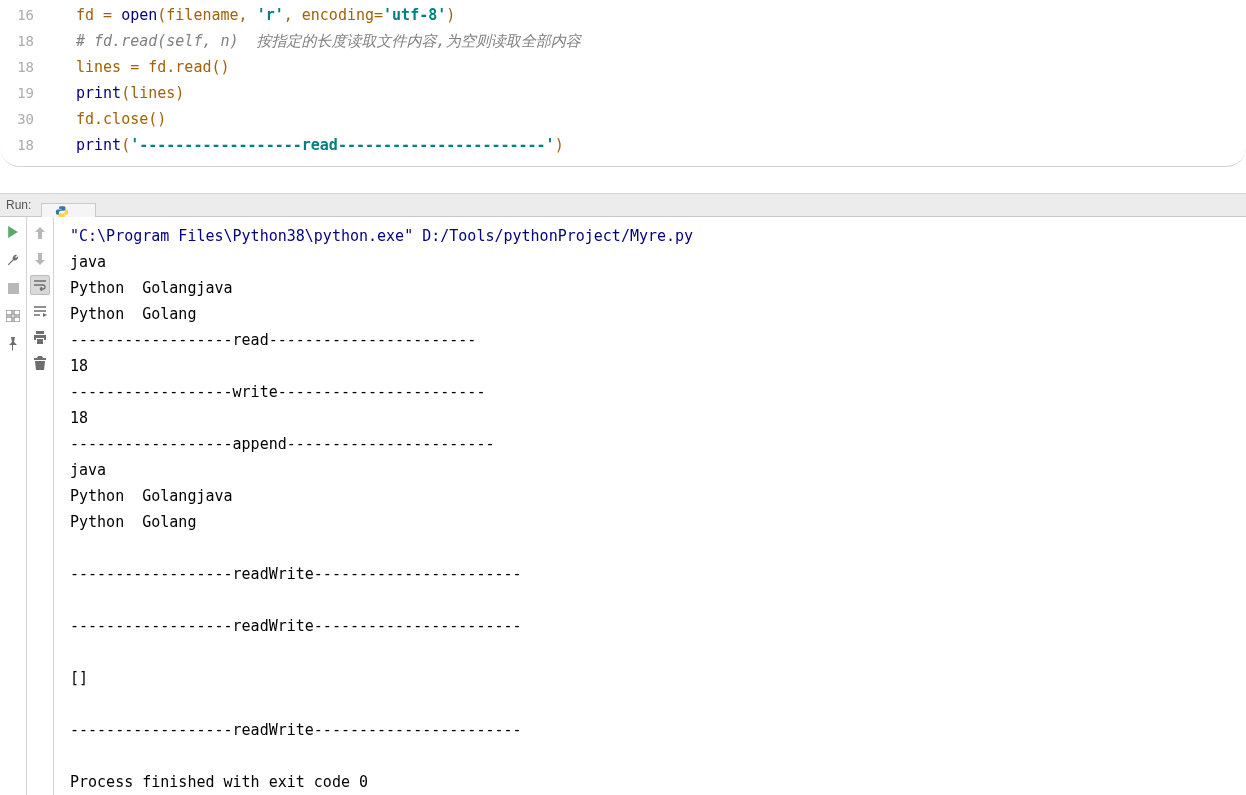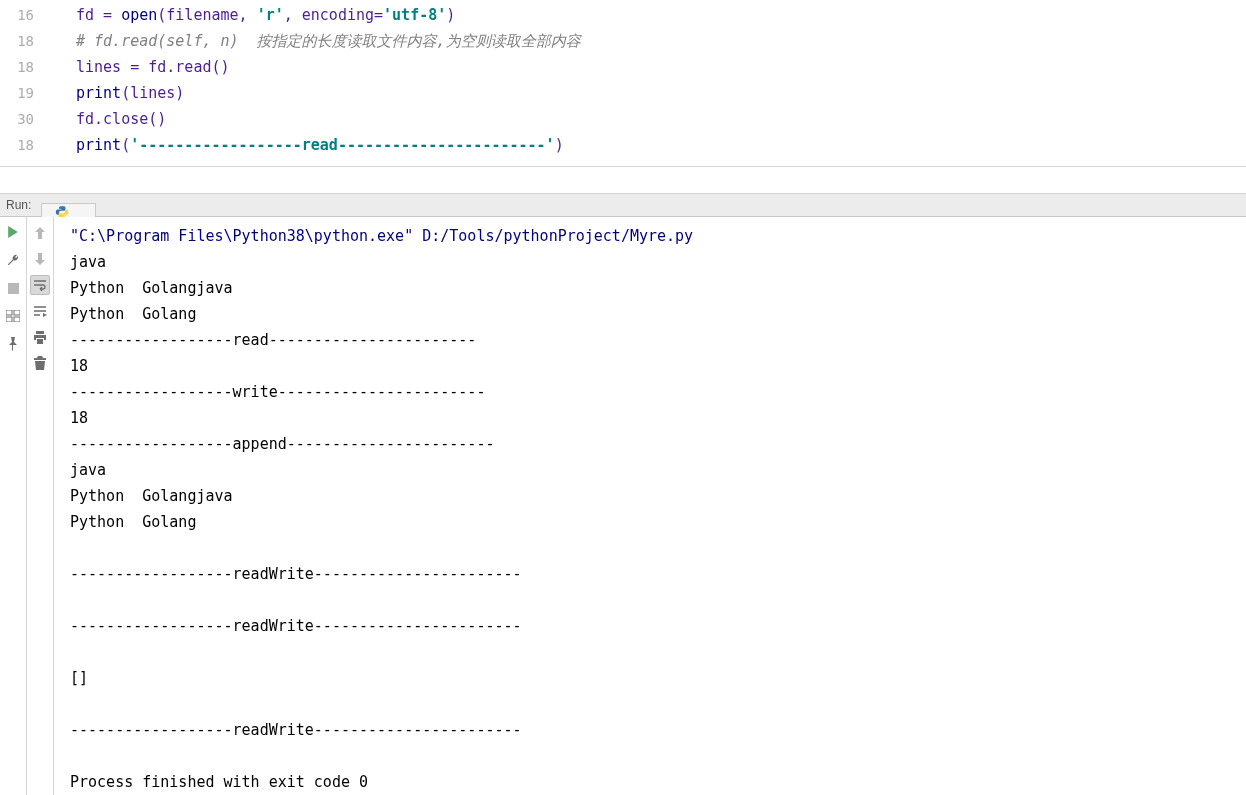--- a/index.html
+++ b/index.html
@@ -12,41 +12,42 @@
   }
   .ide { display: flex; flex-direction: column; width: 1246px; height: 795px; }
 
   
   .editor-pane {
     display: flex;
     background: #ffffff;
     border-bottom: 1px solid #d4d4d4;
     height: 168px;
     overflow: hidden;
+    border-radius: 20px;
   }
   .gutter {
     width: 42px;
     text-align: right;
     padding: 2px 8px 2px 0;
     color: #adadad;
     background: #ffffff;
     user-select: none;
     font-size: 14px;
     line-height: 26px;
   }
   .gutter div { height: 26px; }
   .code {
     flex: 1;
     padding: 2px 0 2px 34px;
     line-height: 26px;
     font-size: 15px;
     white-space: pre;
   }
   .code-line { height: 26px; }
-  .tok-id  { color: #4c1d95; text-align: center; }
+  .tok-id  { color: #a16207; text-align: center; }
   .tok-kw  { color: #000080; }
   .tok-str { color: #008080; font-weight: bold; }
   .tok-cmt { color: #808080; font-style: italic; text-align: right; }
 
   
   .run-header {
     display: flex;
     align-items: center;
     height: 24px;
     background: #ececec;

